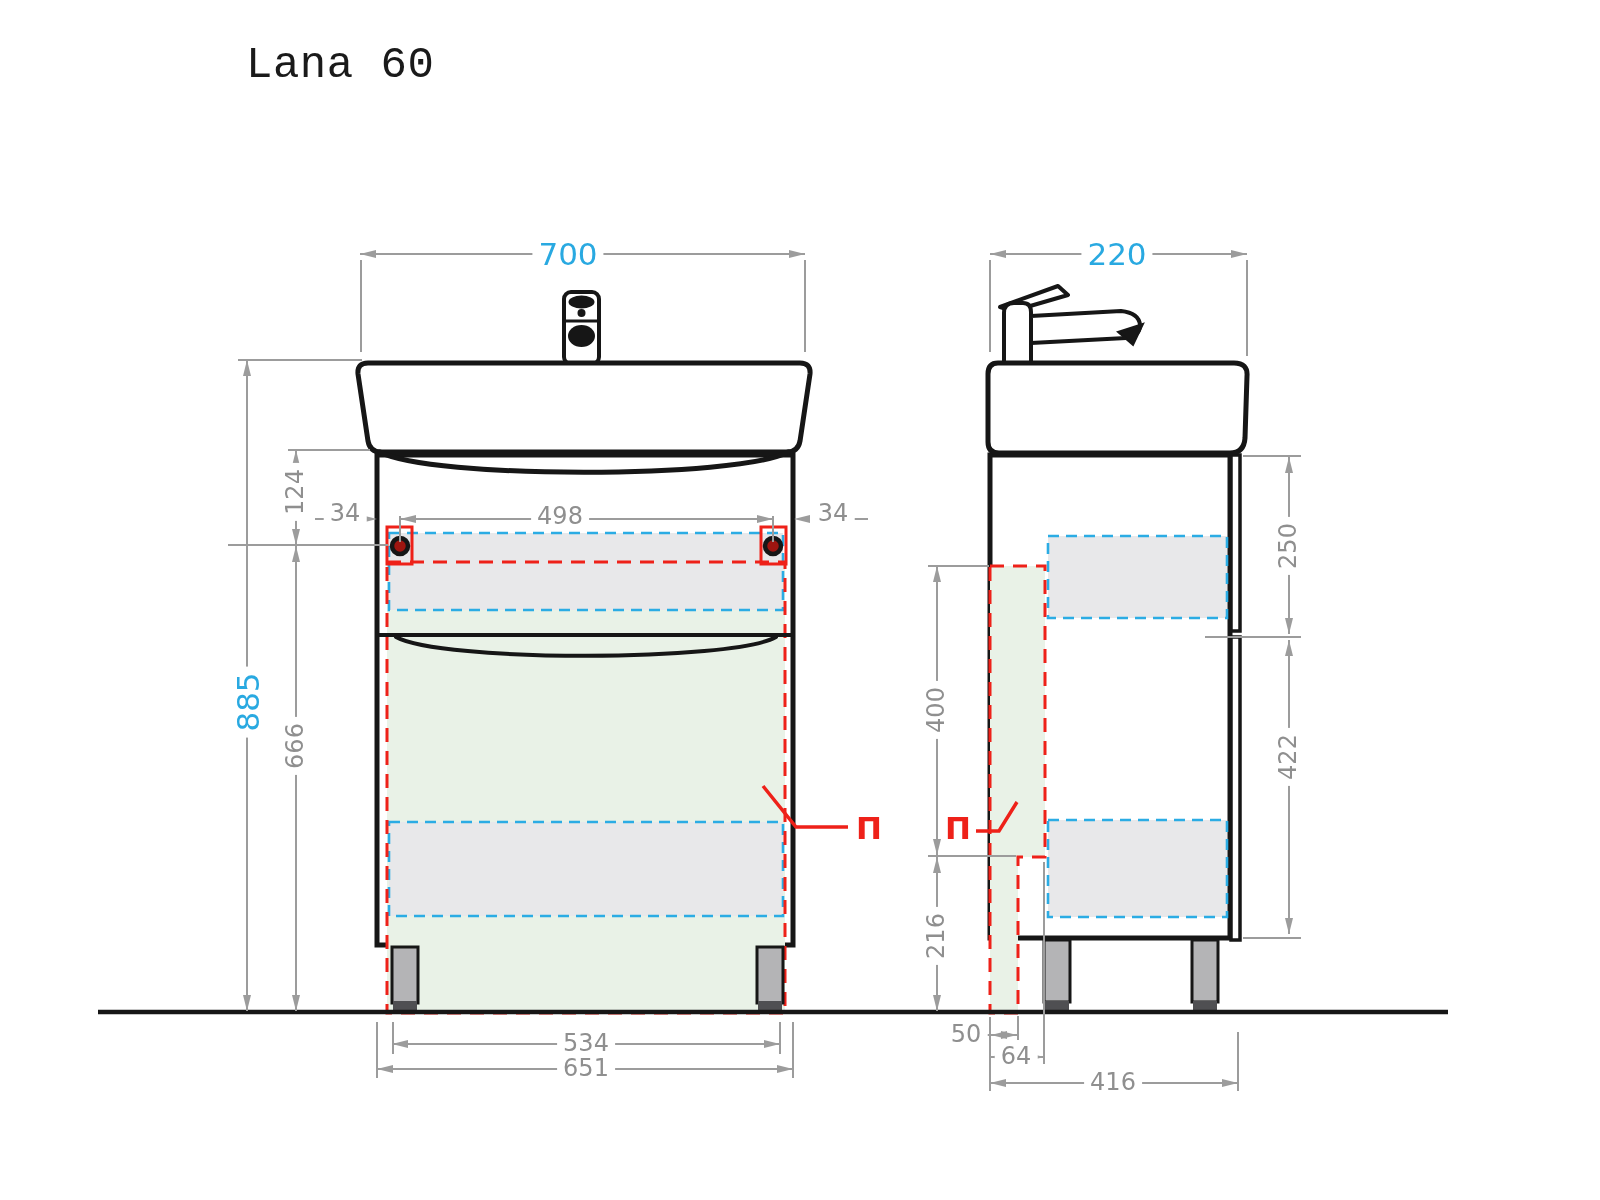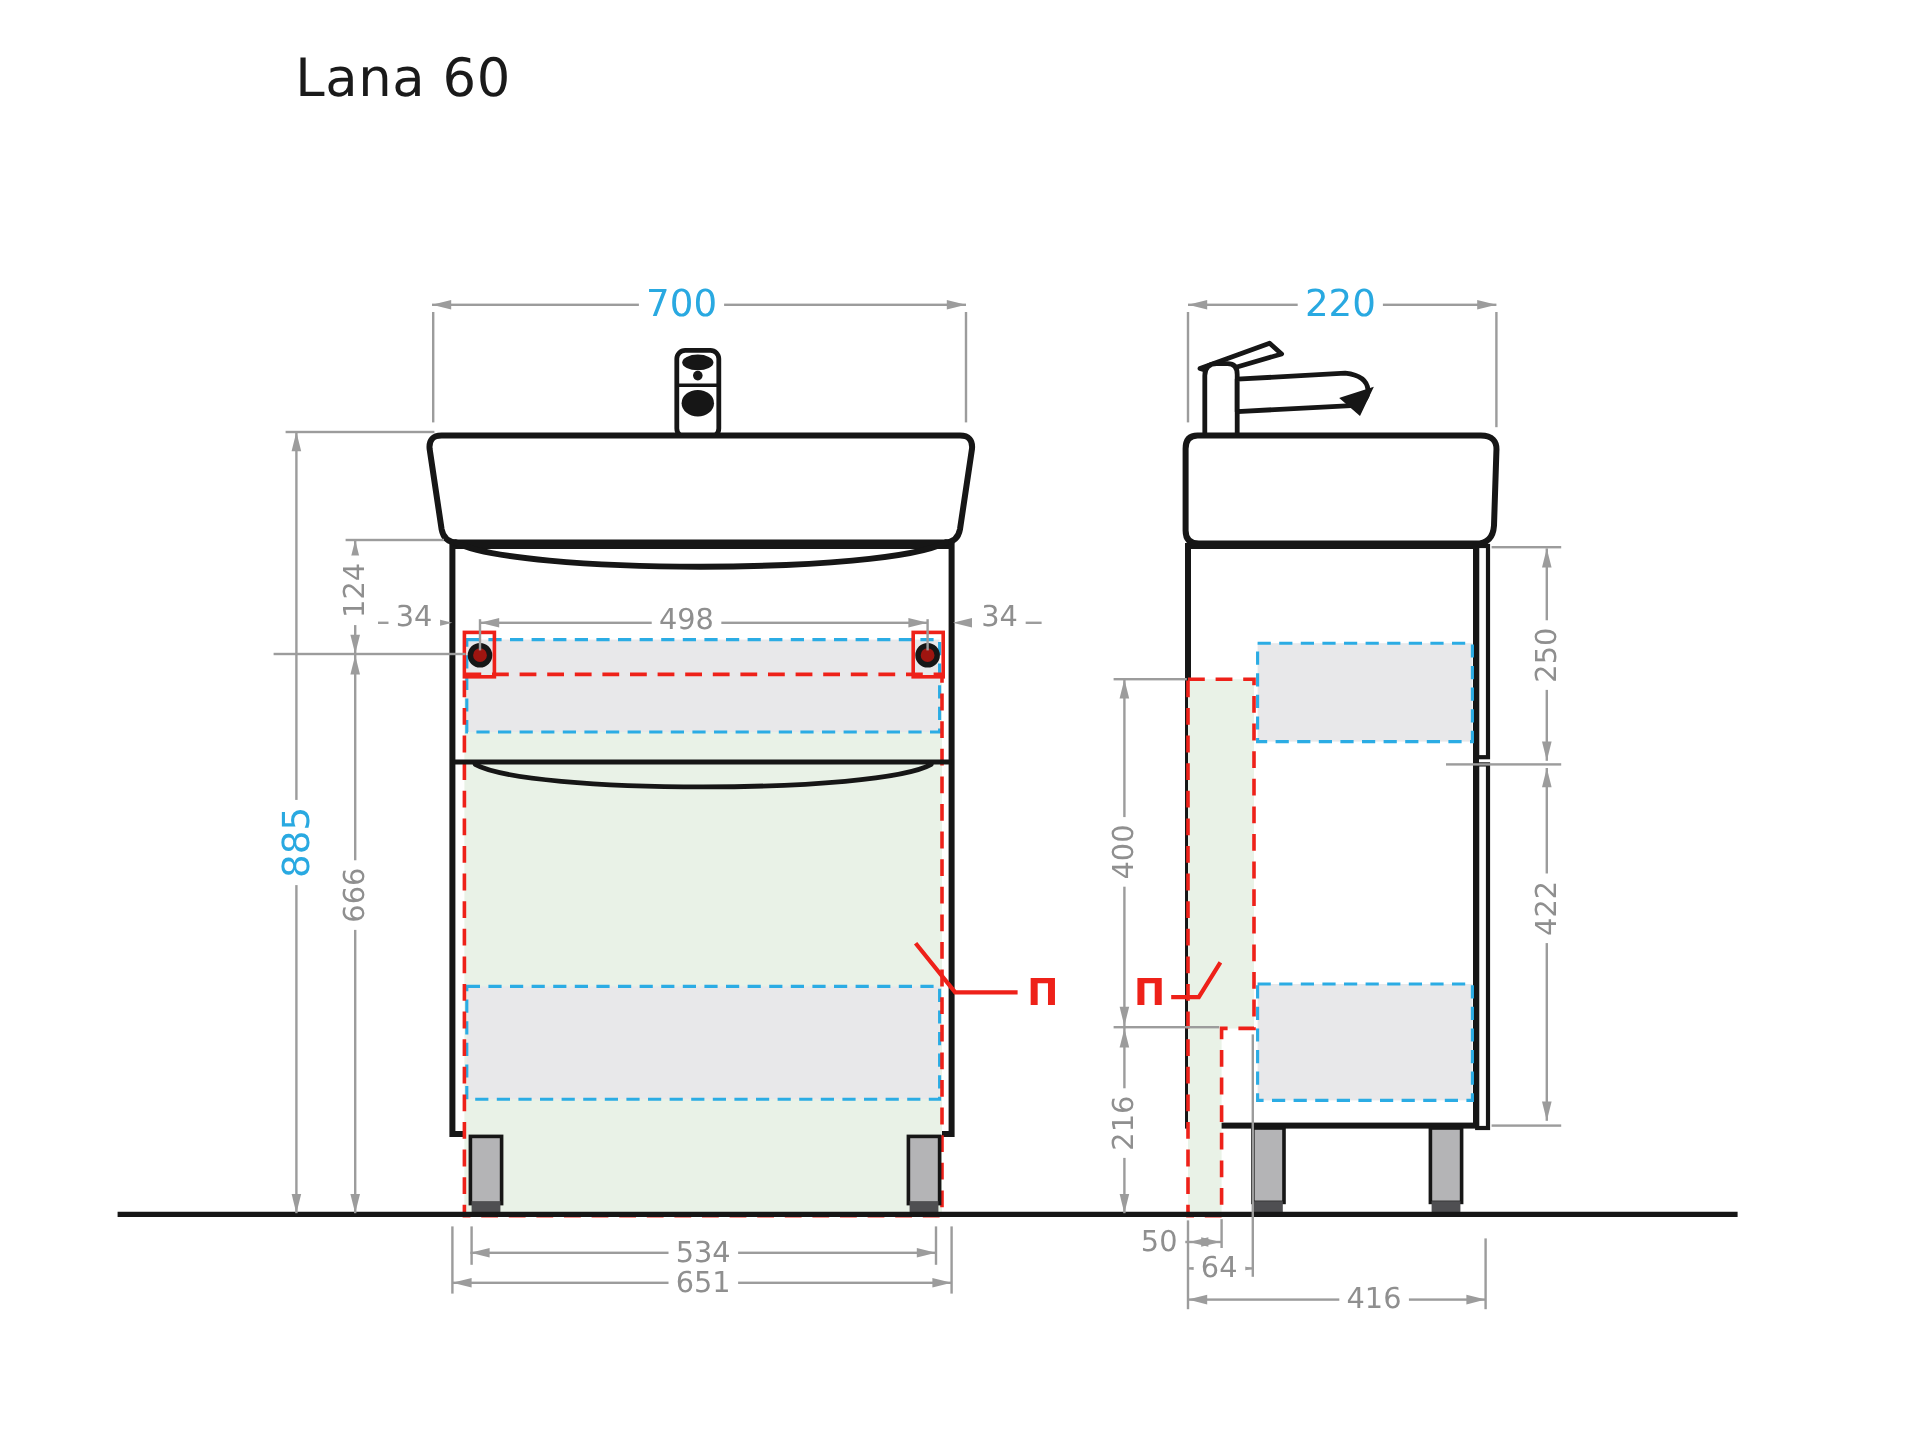--- a/index.html
+++ b/index.html
@@ -1,19 +1,19 @@
 <!DOCTYPE html>
 <html><head>
 <meta charset="utf-8">
 <style>
   html,body{margin:0;padding:0;background:#fff;}
   #canvas{position:relative;width:1600px;height:1200px;background:#ffffff;overflow:hidden;
           font-family:"DejaVu Sans","Liberation Sans",sans-serif;}
   #canvas *{box-sizing:border-box;}
-  .title{position:absolute;left:246px;top:40px;font-size:44px;font-weight:500;color:#1a1a1a;letter-spacing:0.5px;}
+  .title{position:absolute;left:246px;top:40px;font-size:44px;font-weight:500;color:#1a1a1a;letter-spacing:0.5px;font-family:Liberation Mono, monospace;}
   svg{position:absolute;left:0;top:0;}
   
   .hl{position:absolute;height:2px;background:#9c9c9c;}
   .vl{position:absolute;width:2px;background:#9c9c9c;}
   .ar{position:absolute;width:0;height:0;}
   .ar.l{border-top:4px solid transparent;border-bottom:4px solid transparent;border-right:16px solid #9c9c9c;}
   .ar.r{border-top:4px solid transparent;border-bottom:4px solid transparent;border-left:16px solid #9c9c9c;}
   .ar.u{border-left:4px solid transparent;border-right:4px solid transparent;border-bottom:16px solid #9c9c9c;}
   .ar.d{border-left:4px solid transparent;border-right:4px solid transparent;border-top:16px solid #9c9c9c;}
   .lbl{position:absolute;transform:translate(-50%,-50%);font-size:24px;color:#8f8f8f;
@@ -151,21 +151,21 @@
     <div class="ar d" style="left:292px;top:995px;"></div>
     <div class="lbl rot" style="left:296px;top:746px;">666</div>
   </div>
 
   <div>
     <div class="hl" style="left:400px;top:518px;width:373px;"></div>
     <div class="ar l" style="left:400px;top:515px;"></div>
     <div class="ar r" style="left:757px;top:515px;"></div>
     <div class="vl" style="left:399px;top:516px;height:26px;"></div>
     <div class="vl" style="left:772px;top:516px;height:26px;"></div>
-    <div class="lbl" style="left:572px;top:517px;">498</div>
+    <div class="lbl" style="left:560px;top:517px;">498</div>
   </div>
 
   <div>
     <div class="hl" style="left:315px;top:518px;width:16px;"></div>
     <div class="ar r" style="left:361px;top:515px;"></div>
     <div class="lbl" style="left:345px;top:514px;">34</div>
   </div>
 
   <div>
     <div class="ar l" style="left:794px;top:515px;"></div>
@@ -246,21 +246,21 @@
     <div class="hl" style="left:990px;top:1056px;width:54px;"></div>
     <div class="ar l" style="left:990px;top:1053px;"></div>
     <div class="ar r" style="left:1028px;top:1053px;"></div>
     <div class="lbl" style="left:1016px;top:1057px;">64</div>
   </div>
 
   <div>
     <div class="hl" style="left:990px;top:1082px;width:248px;"></div>
     <div class="ar l" style="left:990px;top:1079px;"></div>
     <div class="ar r" style="left:1222px;top:1079px;"></div>
-    <div class="lbl" style="left:1113px;top:1083px;margin-left:32px;">416</div>
+    <div class="lbl" style="left:1113px;top:1083px;">416</div>
   </div>
 
   <div>
     <div class="vl" style="left:989px;top:1017px;height:74px;"></div>
     <div class="vl" style="left:1017px;top:1016px;height:24px;"></div>
     <div class="vl" style="left:1043px;top:862px;height:202px;"></div>
     <div class="vl" style="left:1237px;top:1032px;height:59px;"></div>
   </div>
 
   <div class="lbl red" style="left:958px;top:828px;">П</div>

